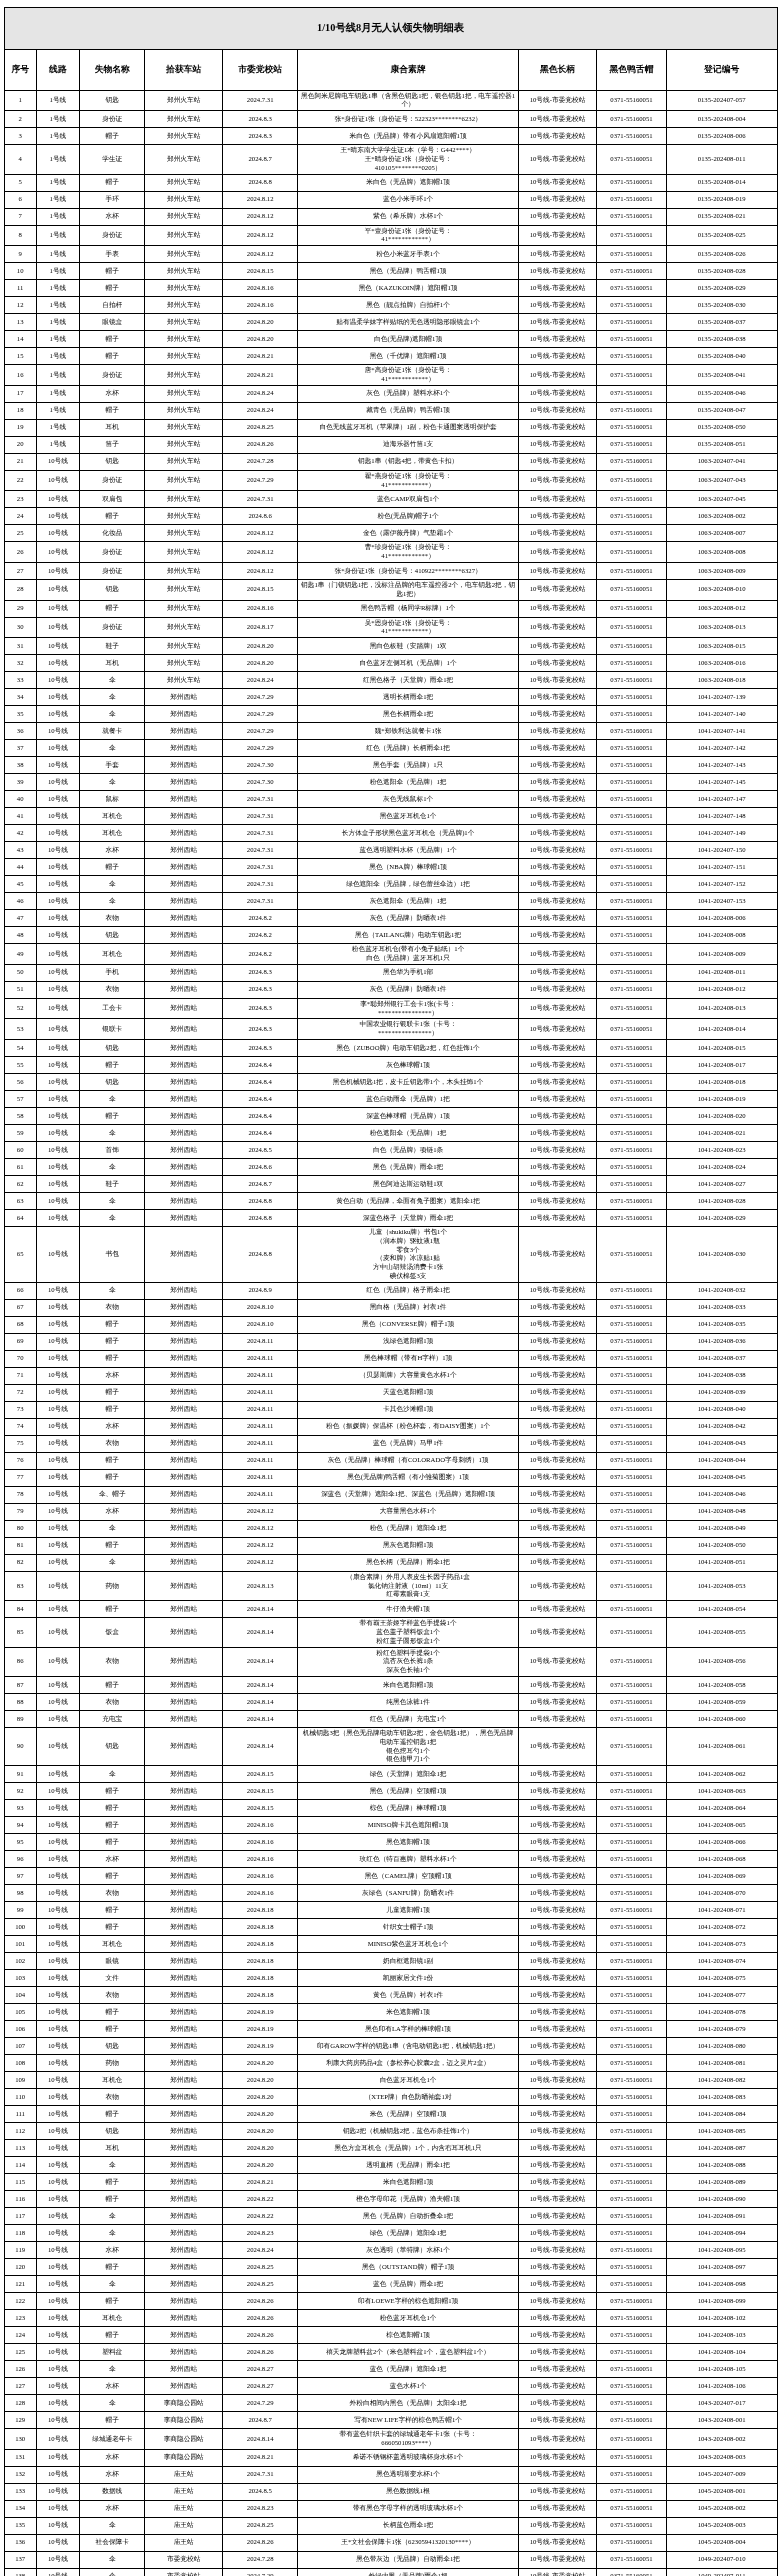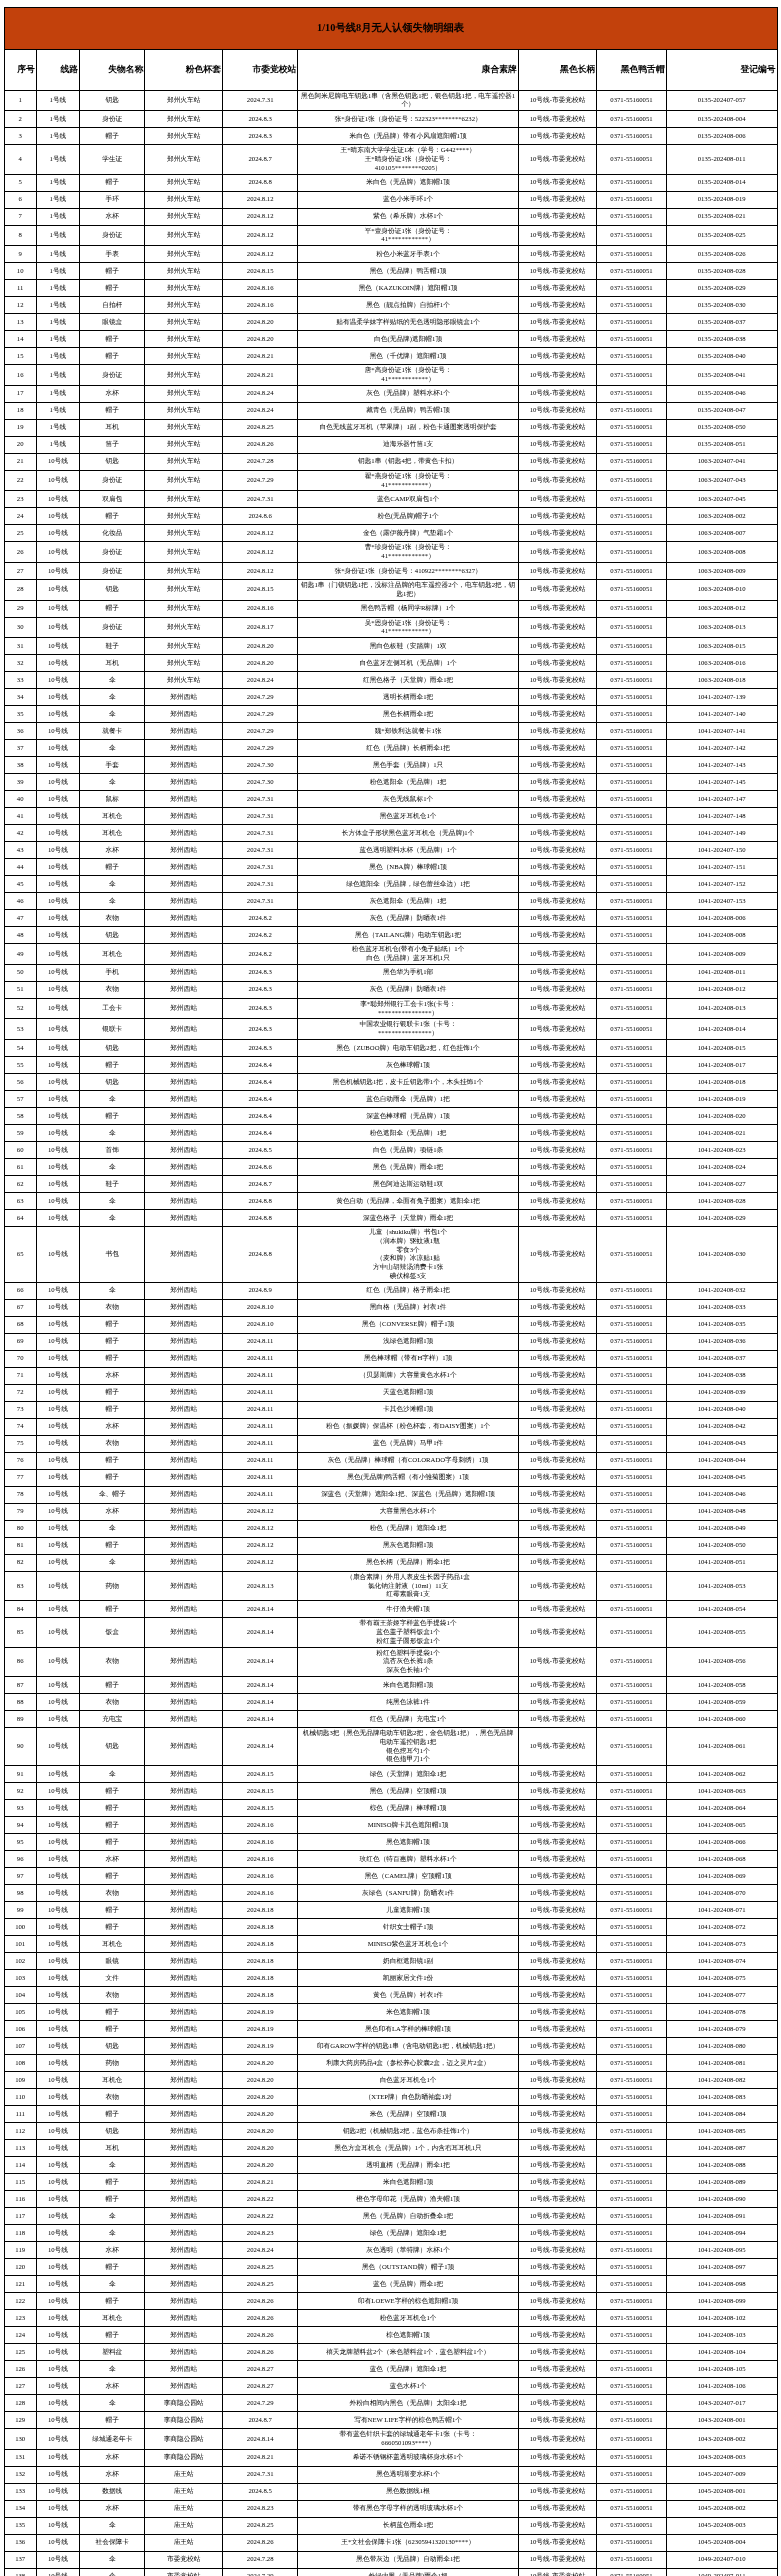--- a/index.html
+++ b/index.html
@@ -2,21 +2,21 @@
 <html style="font-size:8.2px"><head>
 <meta charset="utf-8">
 <style>
   html,body{margin:0;padding:0;background:#ffffff;}
   body{font-family:"Liberation Serif","DejaVu Serif",serif;color:#000;}
   .sheet{width:774px;margin:6.7px 0 0 3.6px;}
   table{border-collapse:collapse;table-layout:fixed;width:774px;}
   td,th{border:0.5px solid #000;overflow:hidden;}
   .title-cell{height:39px;text-align:center;vertical-align:middle;
     font-size:10.3px;font-weight:bold;border:0.8px solid #000;}
-  thead th{height:38px;font-size:8.8px;font-weight:bold;text-align:right;
+  thead th{height:38px;font-size:8.8px;font-weight:bold;text-align:center;
     vertical-align:middle;background:#fff;}
   tbody td{font-size:6.7px;line-height:8.8px;text-align:center;vertical-align:middle;
     padding:1px 1.5px;white-space:pre-line;word-break:break-all;}
   tbody tr{height:17px;}
   .c0{width:32px}.c1{width:43px}.c2{width:65px}.c3{width:77px}.c4{width:75px}
   .c5{width:219px}.c6{width:78px}.c7{width:69px}.c8{width:110px}
 </style>
 </head>
 <body>
 
@@ -28,27 +28,27 @@
         <col class="c2">
         <col class="c3">
         <col class="c4">
       <col class="c5">
         <col class="c6">
         <col class="c7">
         <col class="c8">
     </colgroup>
     <thead>
       <tr>
-        <td class="title-cell" colspan="9" style="background: #c2410c;">1/10号线8月无人认领失物明细表</td>
+        <td class="title-cell" colspan="9" style="background: #e5e5e5;">1/10号线8月无人认领失物明细表</td>
       </tr>
       <tr>
           <th>序号</th>
           <th>线路</th>
           <th>失物名称</th>
-          <th>粉色杯套</th>
+          <th>拾获车站</th>
           <th>市委党校站</th>
           <th>康合素牌</th>
           <th>黑色长柄</th>
           <th>黑色鸭舌帽</th>
           <th>登记编号</th>
         </tr>
     </thead>
     <tbody>
         <tr>
           <td>1</td>

